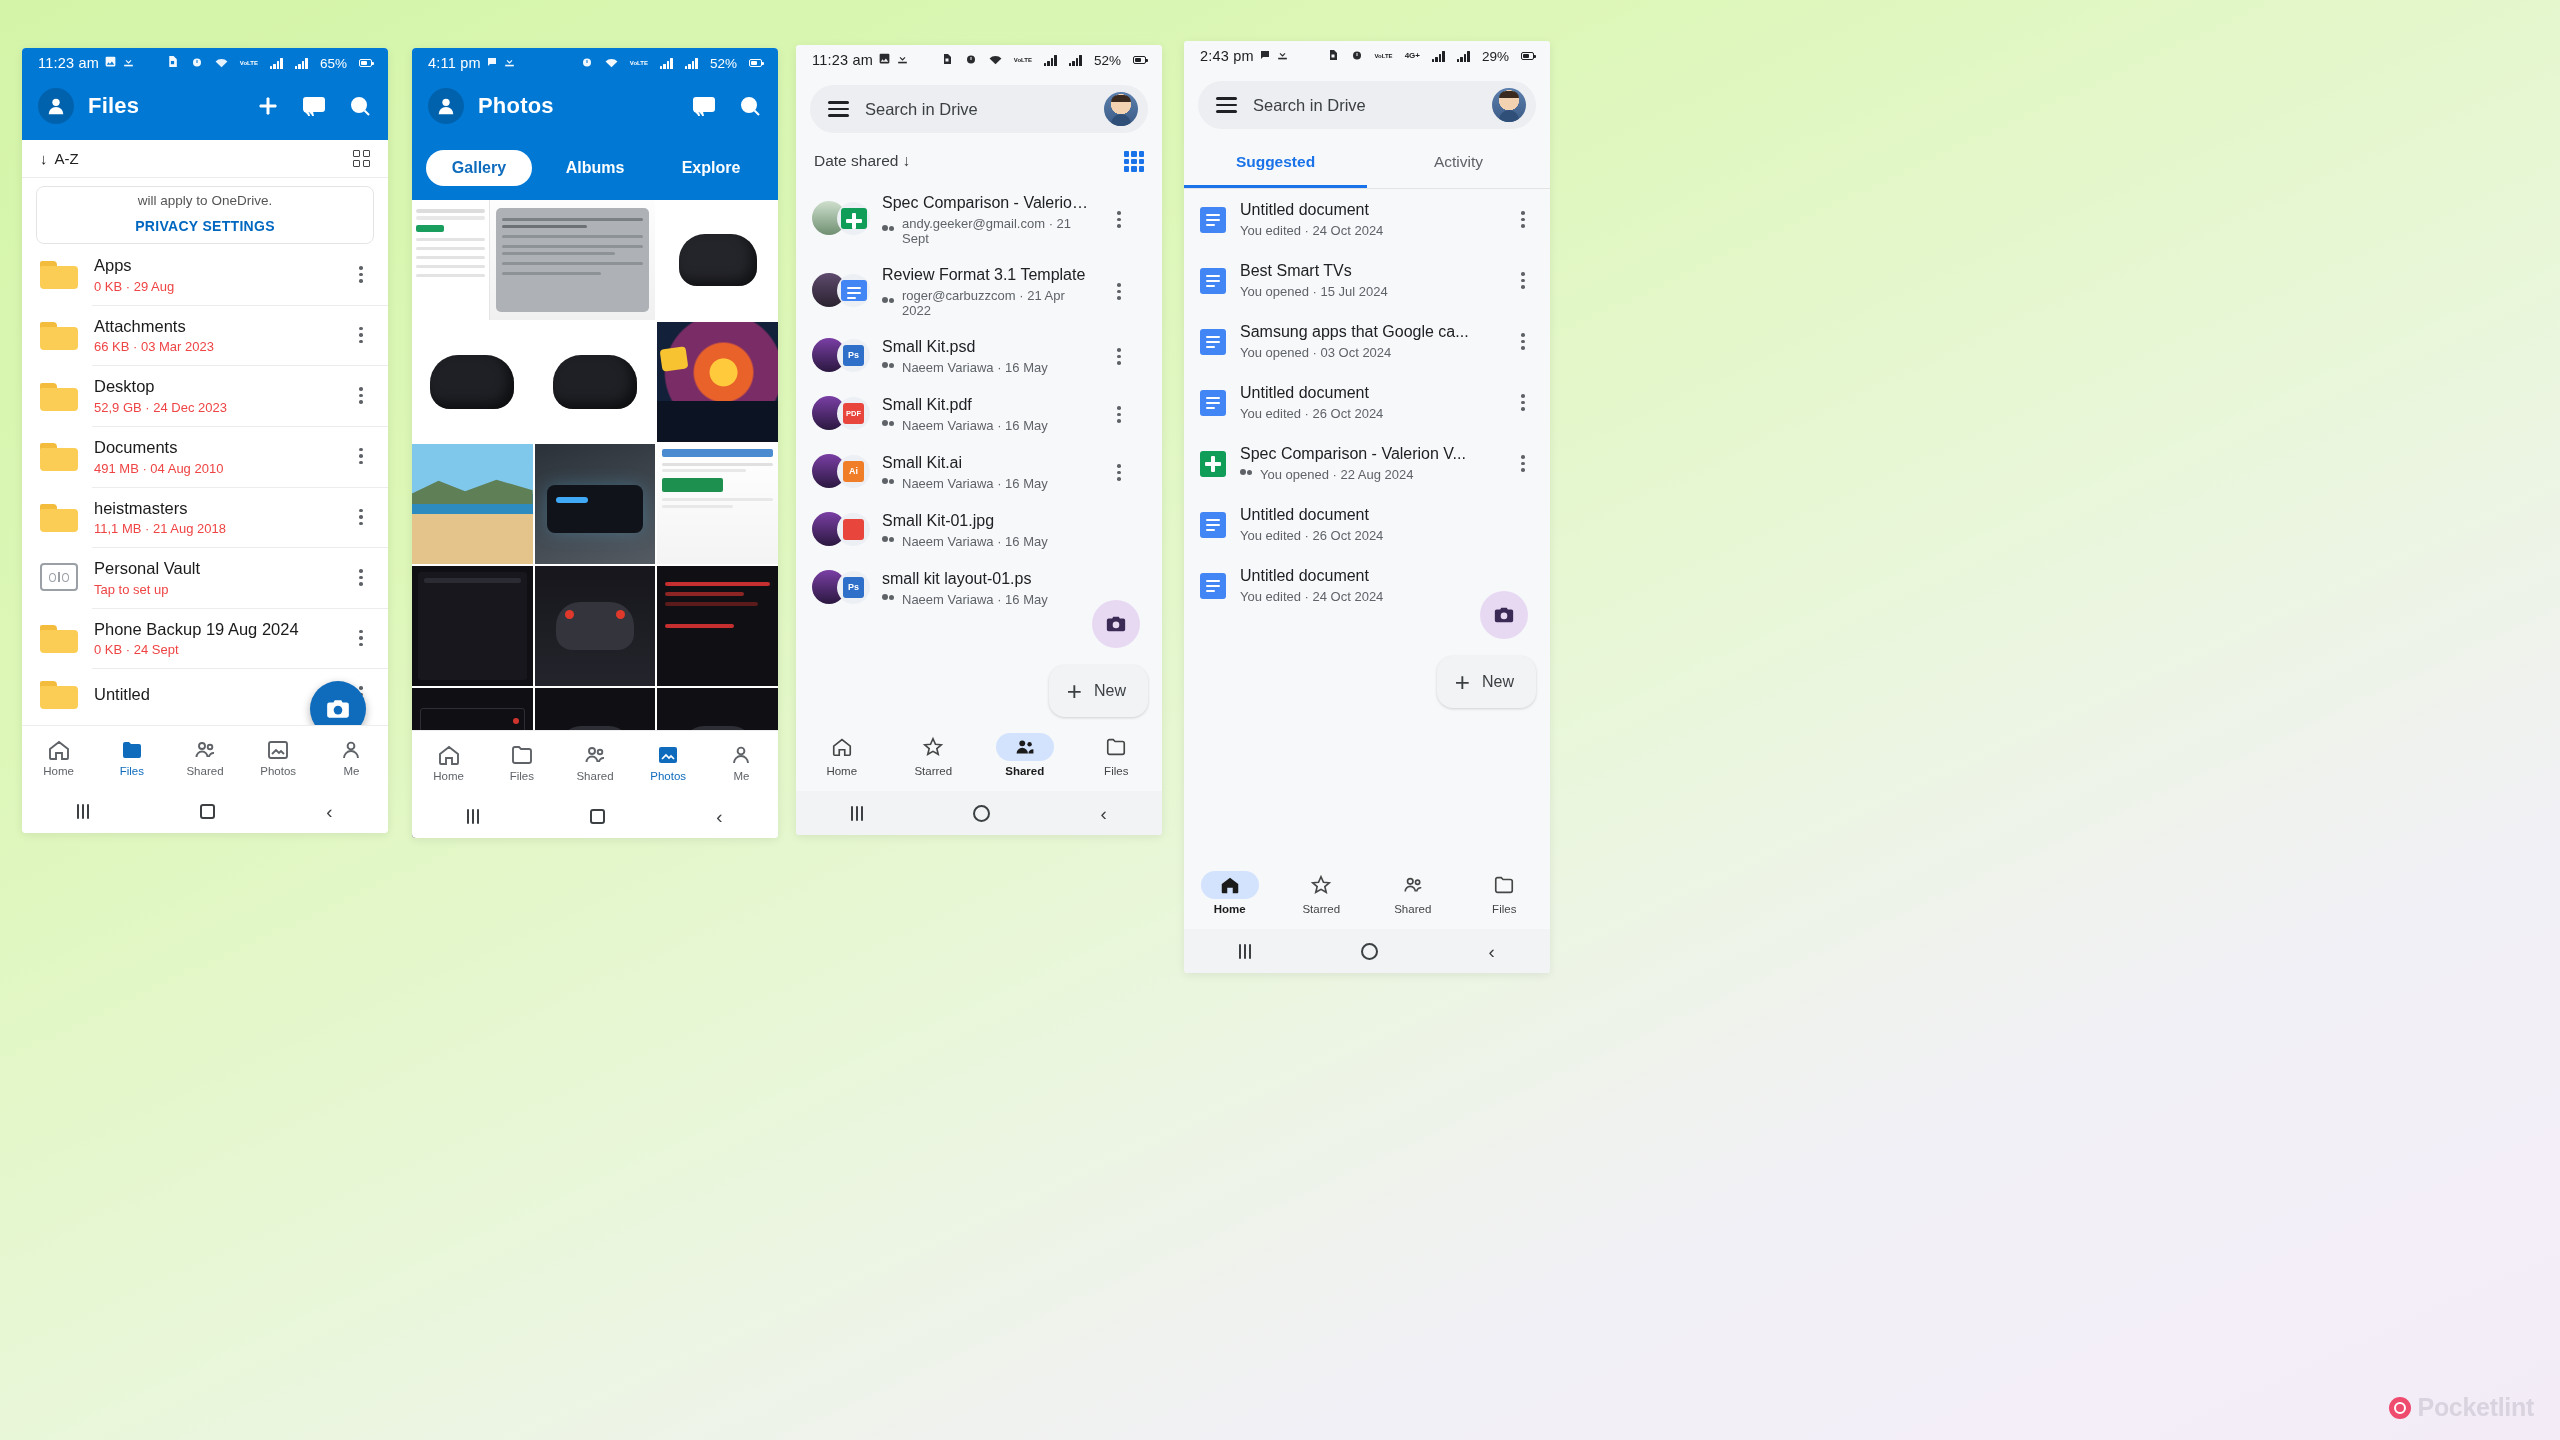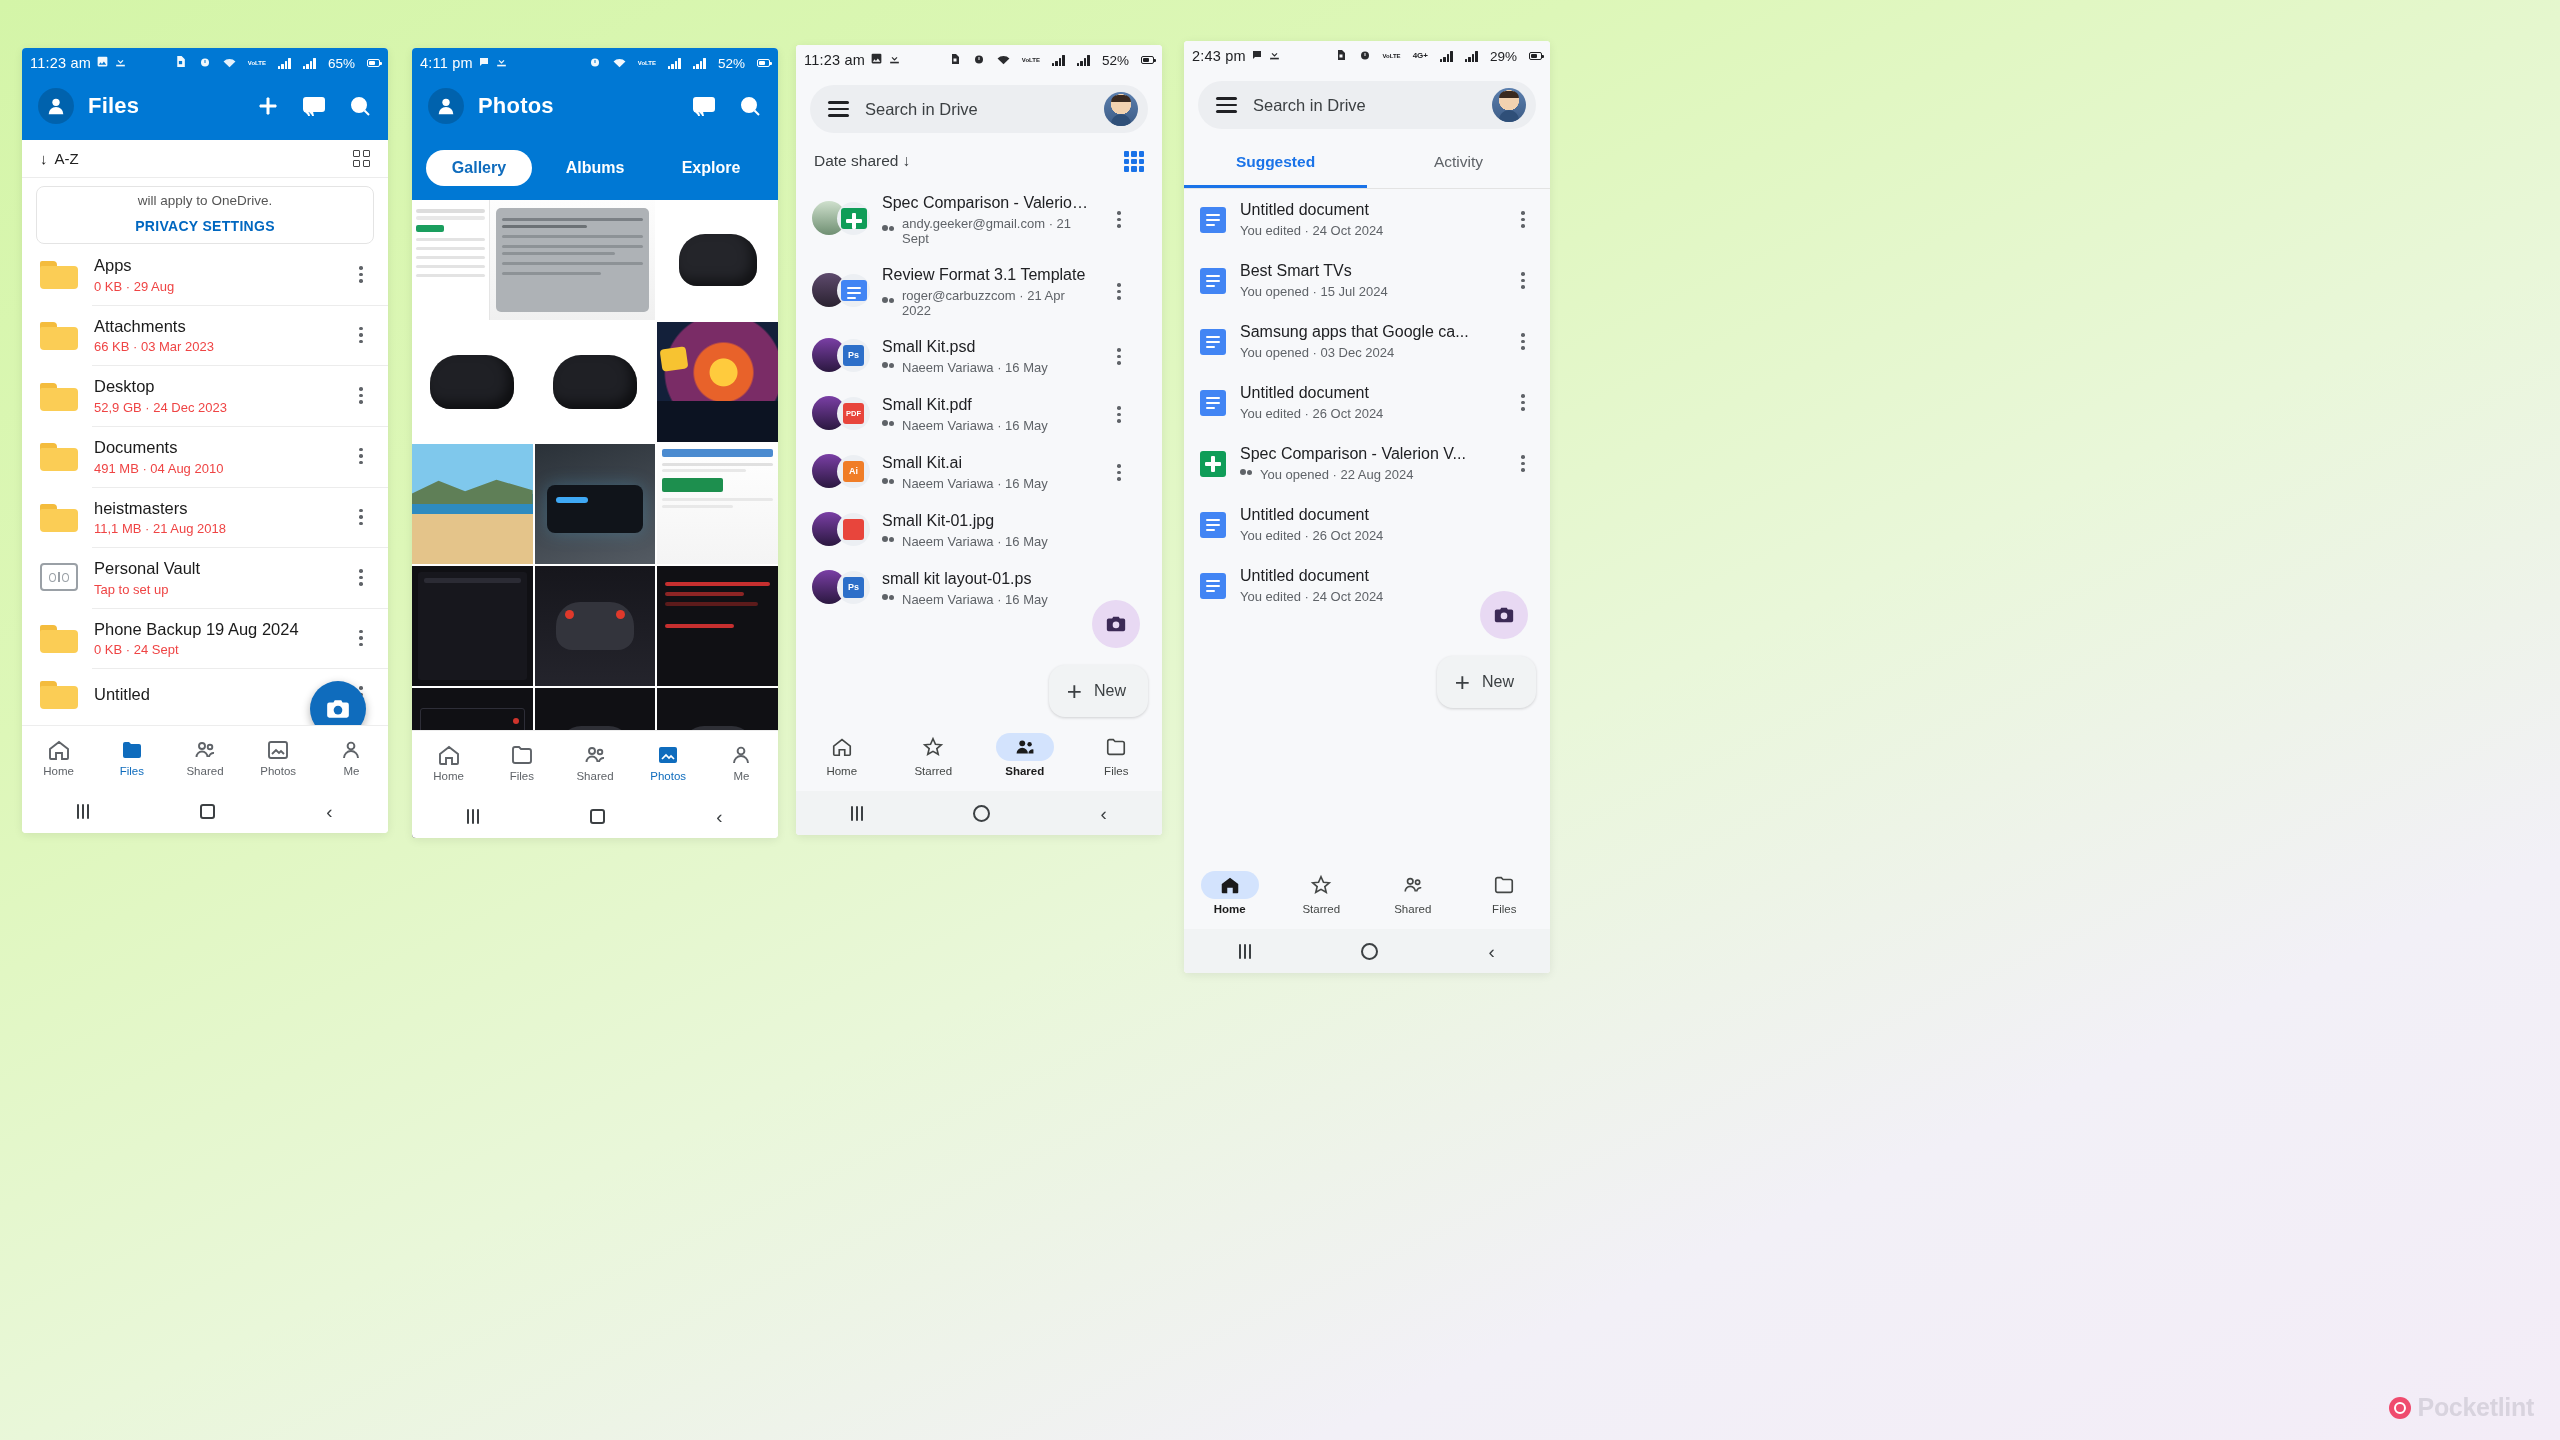--- a/index.html
+++ b/index.html
@@ -29,21 +29,21 @@
   }
   
   #p1 { margin-left: 22px; height: 785px; }
   #p2 { margin-left: 24px; height: 790px; }
   #p3 { margin-left: 18px; height: 790px; margin-top: -3px; }
   #p4 { margin-left: 22px; height: 932px; margin-top: -7px; }
 
   
   .statusbar {
     height: 30px; display: flex; align-items: center;
-    padding: 0 8px; font-size: 14.5px; gap: 5px;
+    padding: 0 16px; font-size: 14.5px; gap: 5px;
   }
   .statusbar .clock { font-weight: 500; letter-spacing: .2px; }
   .statusbar .sb-right { margin-left: auto; display: flex; align-items: center; gap: 12px; }
   .sb-ico { display: inline-block; opacity: .95; }
   .sb-sig { display: inline-flex; align-items: flex-end; gap: 1px; height: 11px; }
   .sb-sig i { display:block; width: 2.5px; background: currentColor; border-radius: .5px; }
   .sb-sig i:nth-child(1){height:3px}.sb-sig i:nth-child(2){height:5px}
   .sb-sig i:nth-child(3){height:8px}.sb-sig i:nth-child(4){height:11px}
   .sb-batt {
     display:inline-block; width: 13px; height: 8px; border: 1.4px solid currentColor;
@@ -1081,21 +1081,21 @@
         </div>
         <div class="dr-srow">
           <div class="doc-ic">
               <i></i>
               <i></i>
               <i></i>
             </div>
           <div class="dr-meta">
             <div class="dr-sname">Samsung apps that Google ca...</div>
             <div class="dr-ssub">
-                <span>You opened · 03 Dec 2024</span>
+                <span>You opened · 03 Oct 2024</span>
               </div>
           </div>
           <div class="kebab">
               <i></i>
               <i></i>
               <i></i>
             </div>
         </div>
         <div class="dr-srow">
           <div class="doc-ic">

